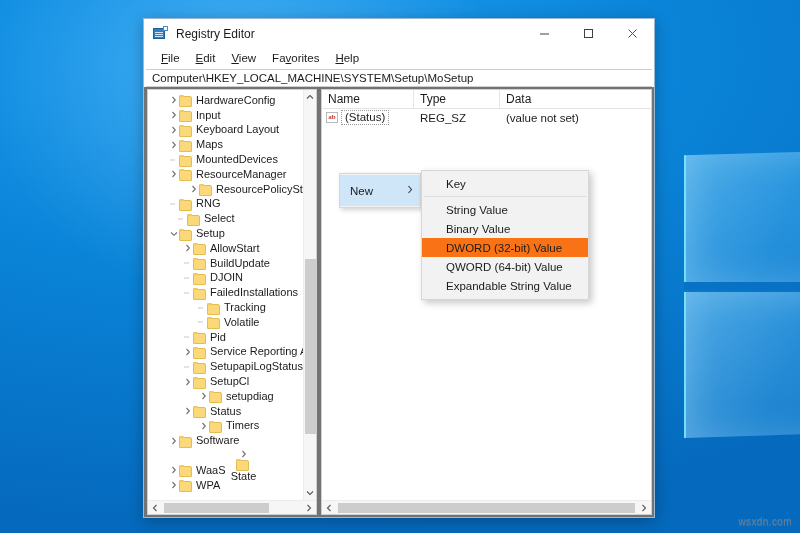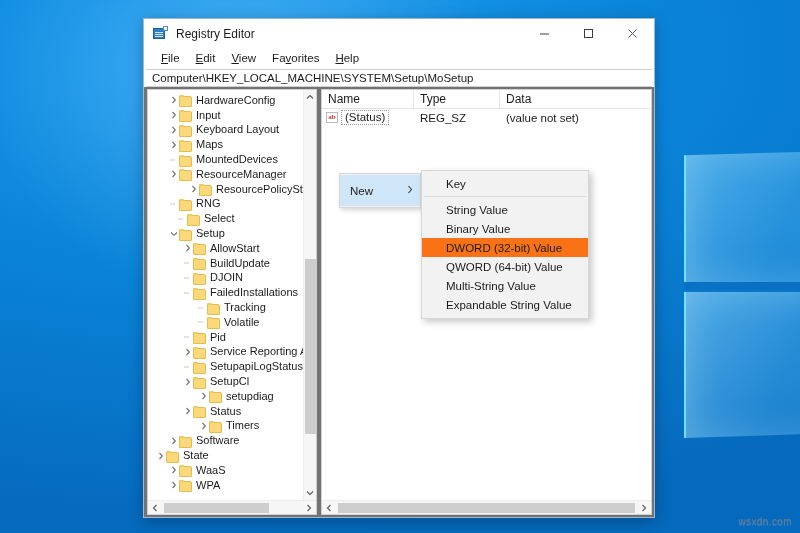--- a/index.html
+++ b/index.html
@@ -433,21 +433,21 @@
             </div>
             <div class="trow" style="padding-left: 20px;">
               <span class="twist">
                 <svg width="6" height="8" viewBox="0 0 6 8">
                   <polyline points="1.5,1 4.3,4 1.5,7" fill="none" stroke="#6f6f6f" stroke-width="1.1"></polyline>
                 </svg>
               </span>
               <span class="folder"></span>
               <span class="tlabel">Software</span>
             </div>
-            <div class="trow" style="padding-left: 7px;">
+            <div class="trow" style="padding-left: 36px; flex-direction: column;">
               <span class="twist">
                 <svg width="6" height="8" viewBox="0 0 6 8">
                   <polyline points="1.5,1 4.3,4 1.5,7" fill="none" stroke="#6f6f6f" stroke-width="1.1"></polyline>
                 </svg>
               </span>
               <span class="folder"></span>
               <span class="tlabel">State</span>
             </div>
             <div class="trow" style="padding-left: 20px;">
               <span class="twist">
@@ -557,20 +557,17 @@
       <div class="mi">
         <span>Binary Value</span>
       </div>
       <div class="mi hl">
         <span>DWORD (32-bit) Value</span>
       </div>
       <div class="mi">
         <span>QWORD (64-bit) Value</span>
       </div>
       <div class="mi">
-        <span>Multi-String Value</span>
-      </div>
-      <div class="mi">
         <span>Expandable String Value</span>
       </div>
     </div>
 
 </div>
 
 </body></html>

